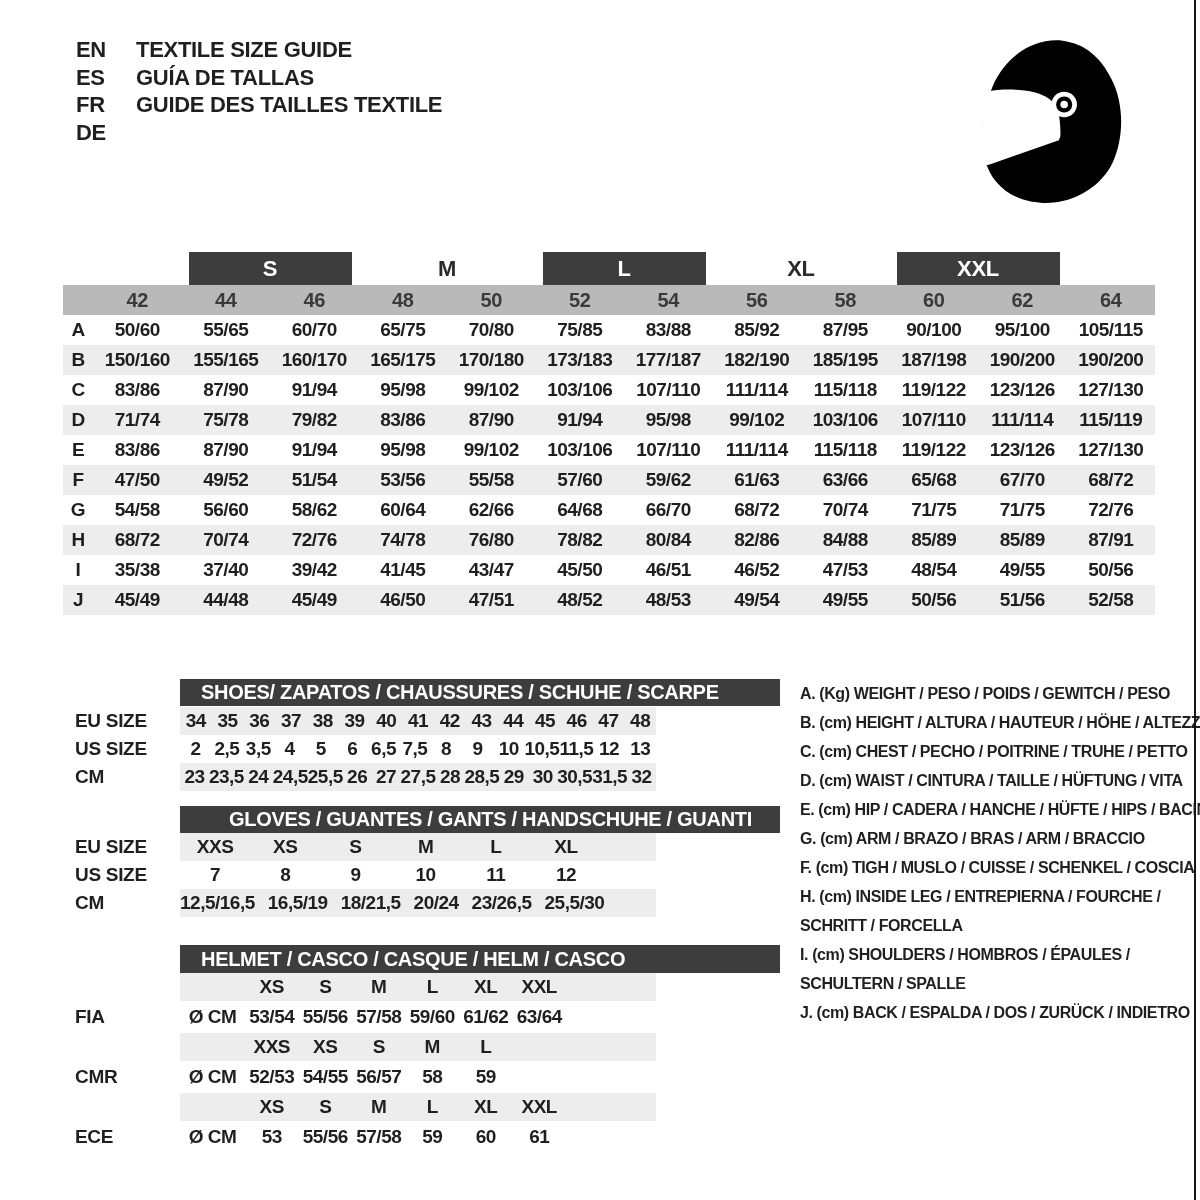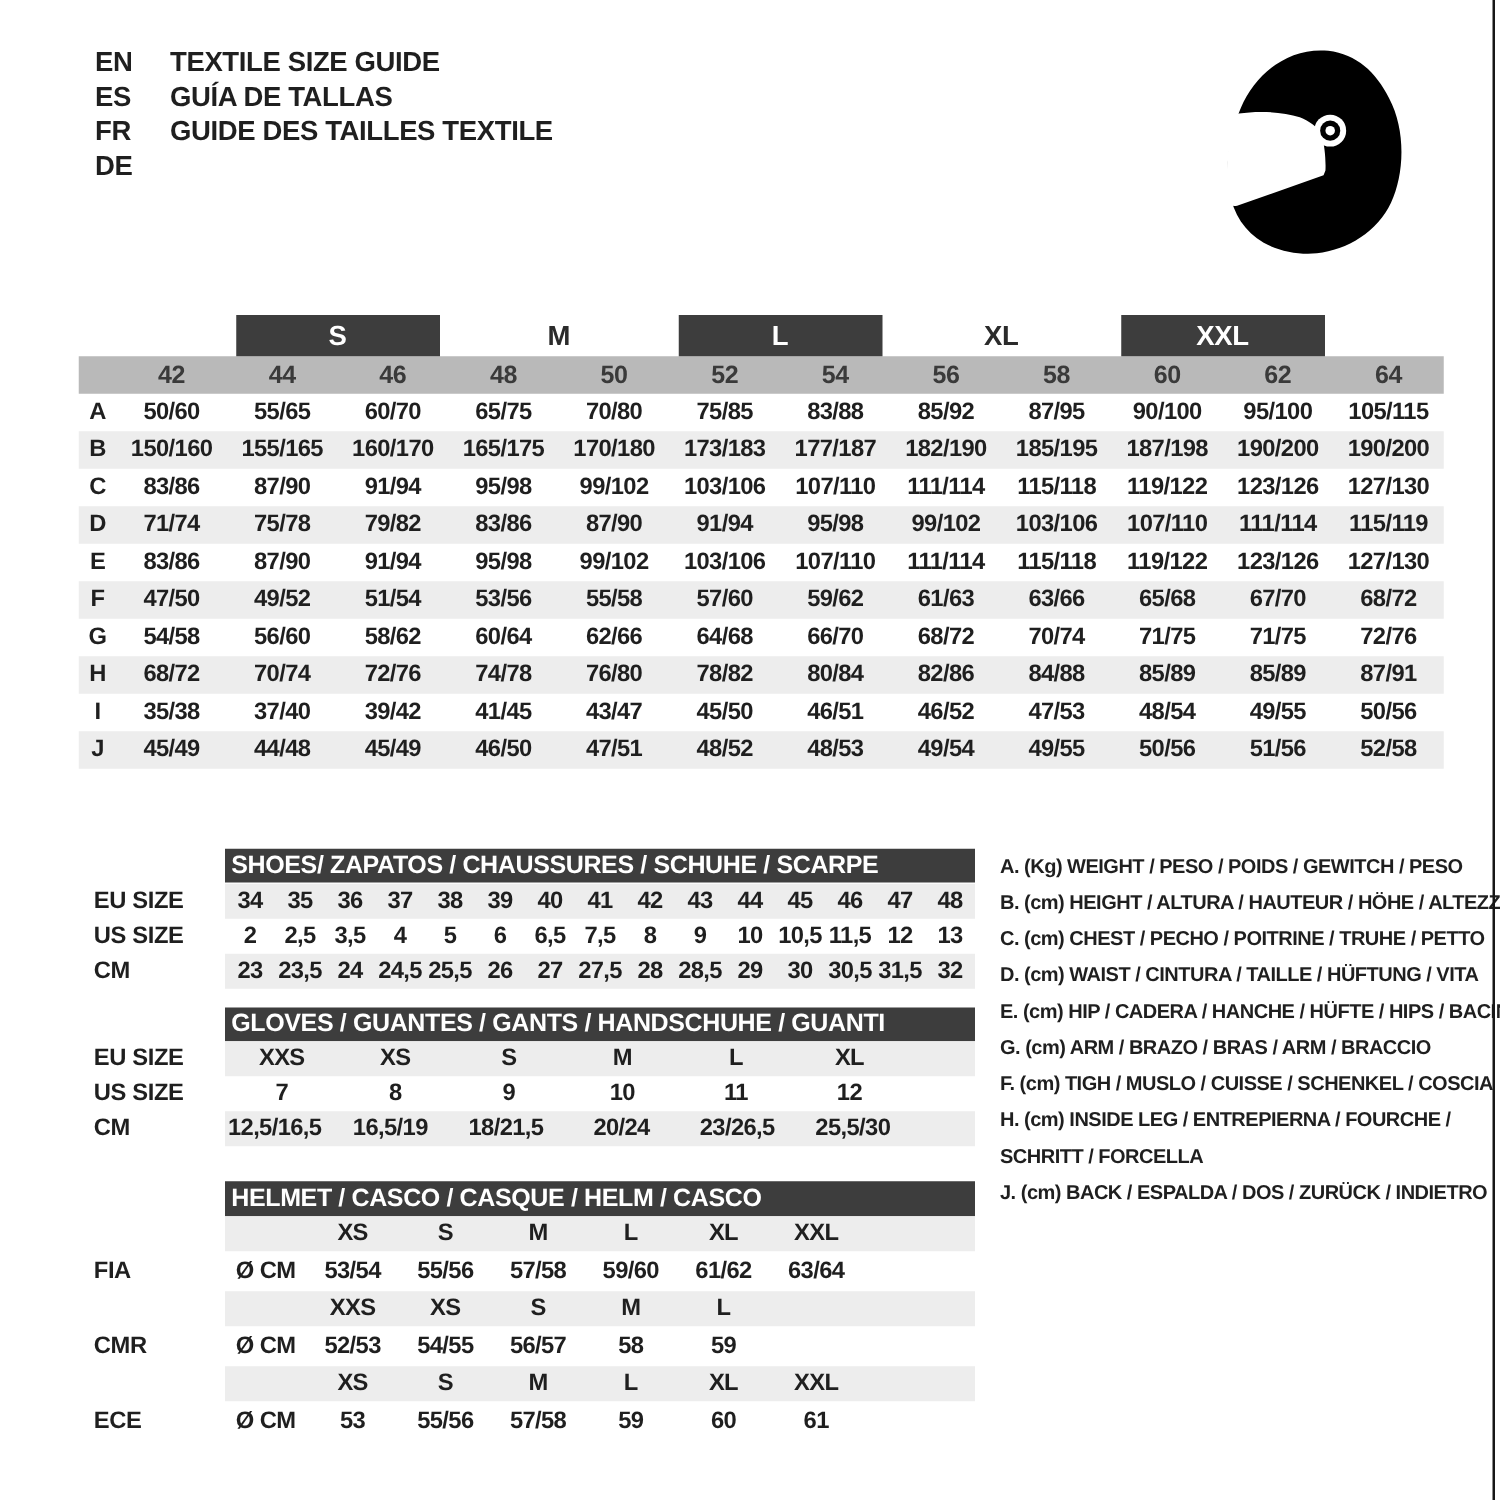--- a/index.html
+++ b/index.html
@@ -21,22 +21,22 @@
   .size-group{position:absolute;top:0;height:33px;line-height:33px;font-size:22px;text-align:center;color:#2b2b2b;}
   .size-group.boxed{background:#3d3d3d;color:#ffffff;}
   .num-row{display:flex;height:30px;line-height:30px;background:#b9b9b9;font-size:20px;color:#3a3a3a;}
   .row-label-cell{width:30px;flex:none;text-align:center;}
   .data-cell{flex:1;text-align:center;}
   .data-row{display:flex;height:30px;line-height:30px;font-size:19px;letter-spacing:-0.5px;}
   .data-row.striped{background:#ededed;}
 
   
   .section-bar{position:absolute;left:180px;width:600px;background:#3d3d3d;color:#fff;
-               font-size:20px;padding-left:5px;box-sizing:border-box;}
-  .sec-row{position:absolute;left:180px;width:600px;display:flex;box-sizing:border-box;
+               font-size:20px;padding-left:21px;box-sizing:border-box;}
+  .sec-row{position:absolute;left:180px;width:476px;display:flex;box-sizing:border-box;
            font-size:19px;letter-spacing:-0.5px;}
   .sec-row.gray{background:#ededed;}
   .side-label{position:absolute;left:75px;font-size:19px;}
   .unit-cell{width:65px;flex:none;text-align:center;}
 
   
   .legend{position:absolute;left:800px;top:679px;width:398px;font-size:16px;line-height:29px;
           white-space:nowrap;letter-spacing:-0.4px;}
 
   
@@ -252,21 +252,21 @@
           <div class="data-cell">51/56</div>
           <div class="data-cell">52/58</div>
         </div>
       </div>
   </div>
 
   <div class="section-bar" style="top:679px;height:27px;line-height:27px;">
     <span>SHOES/ ZAPATOS / CHAUSSURES / SCHUHE / SCARPE</span>
   </div>
 
-  <div class="section-bar" style="top:806px;height:27px;line-height:27px;">
+  <div class="section-bar" style="top:806px;height:27px;line-height:27px;text-align:center;">
     <span>GLOVES / GUANTES / GANTS / HANDSCHUHE / GUANTI</span>
   </div>
 
   <div class="section-bar" style="top:945px;height:28px;line-height:28px;">
     <span>HELMET / CASCO / CASQUE / HELM / CASCO</span>
   </div>
 
   <div class="legend">
       <div class="legend-item">
         <div class="legend-line">A. (Kg) WEIGHT / PESO / POIDS / GEWITCH / PESO</div>
@@ -285,20 +285,24 @@
       </div>
       <div class="legend-item">
         <div class="legend-line">G. (cm) ARM / BRAZO / BRAS / ARM / BRACCIO</div>
       </div>
       <div class="legend-item">
         <div class="legend-line">F. (cm) TIGH / MUSLO / CUISSE / SCHENKEL / COSCIA</div>
       </div>
       <div class="legend-item">
         <div class="legend-line">H. (cm) INSIDE LEG / ENTREPIERNA / FOURCHE /</div>
         <div class="legend-line">SCHRITT / FORCELLA</div>
+      </div>
+      <div class="legend-item">
+        <div class="legend-line">I. (cm) SHOULDERS / HOMBROS / ÉPAULES /</div>
+        <div class="legend-line">SCHULTERN / SPALLE</div>
       </div>
       <div class="legend-item">
         <div class="legend-line">J. (cm) BACK / ESPALDA / DOS / ZURÜCK / INDIETRO</div>
       </div>
     </div>
 
   <div class="edge-line"></div>
 
 <div class="side-label" style="top: 707px; line-height: 28px;">EU SIZE</div>
     <div class="sec-row gray" style="top: 707px; height: 28px; line-height: 28px;">

